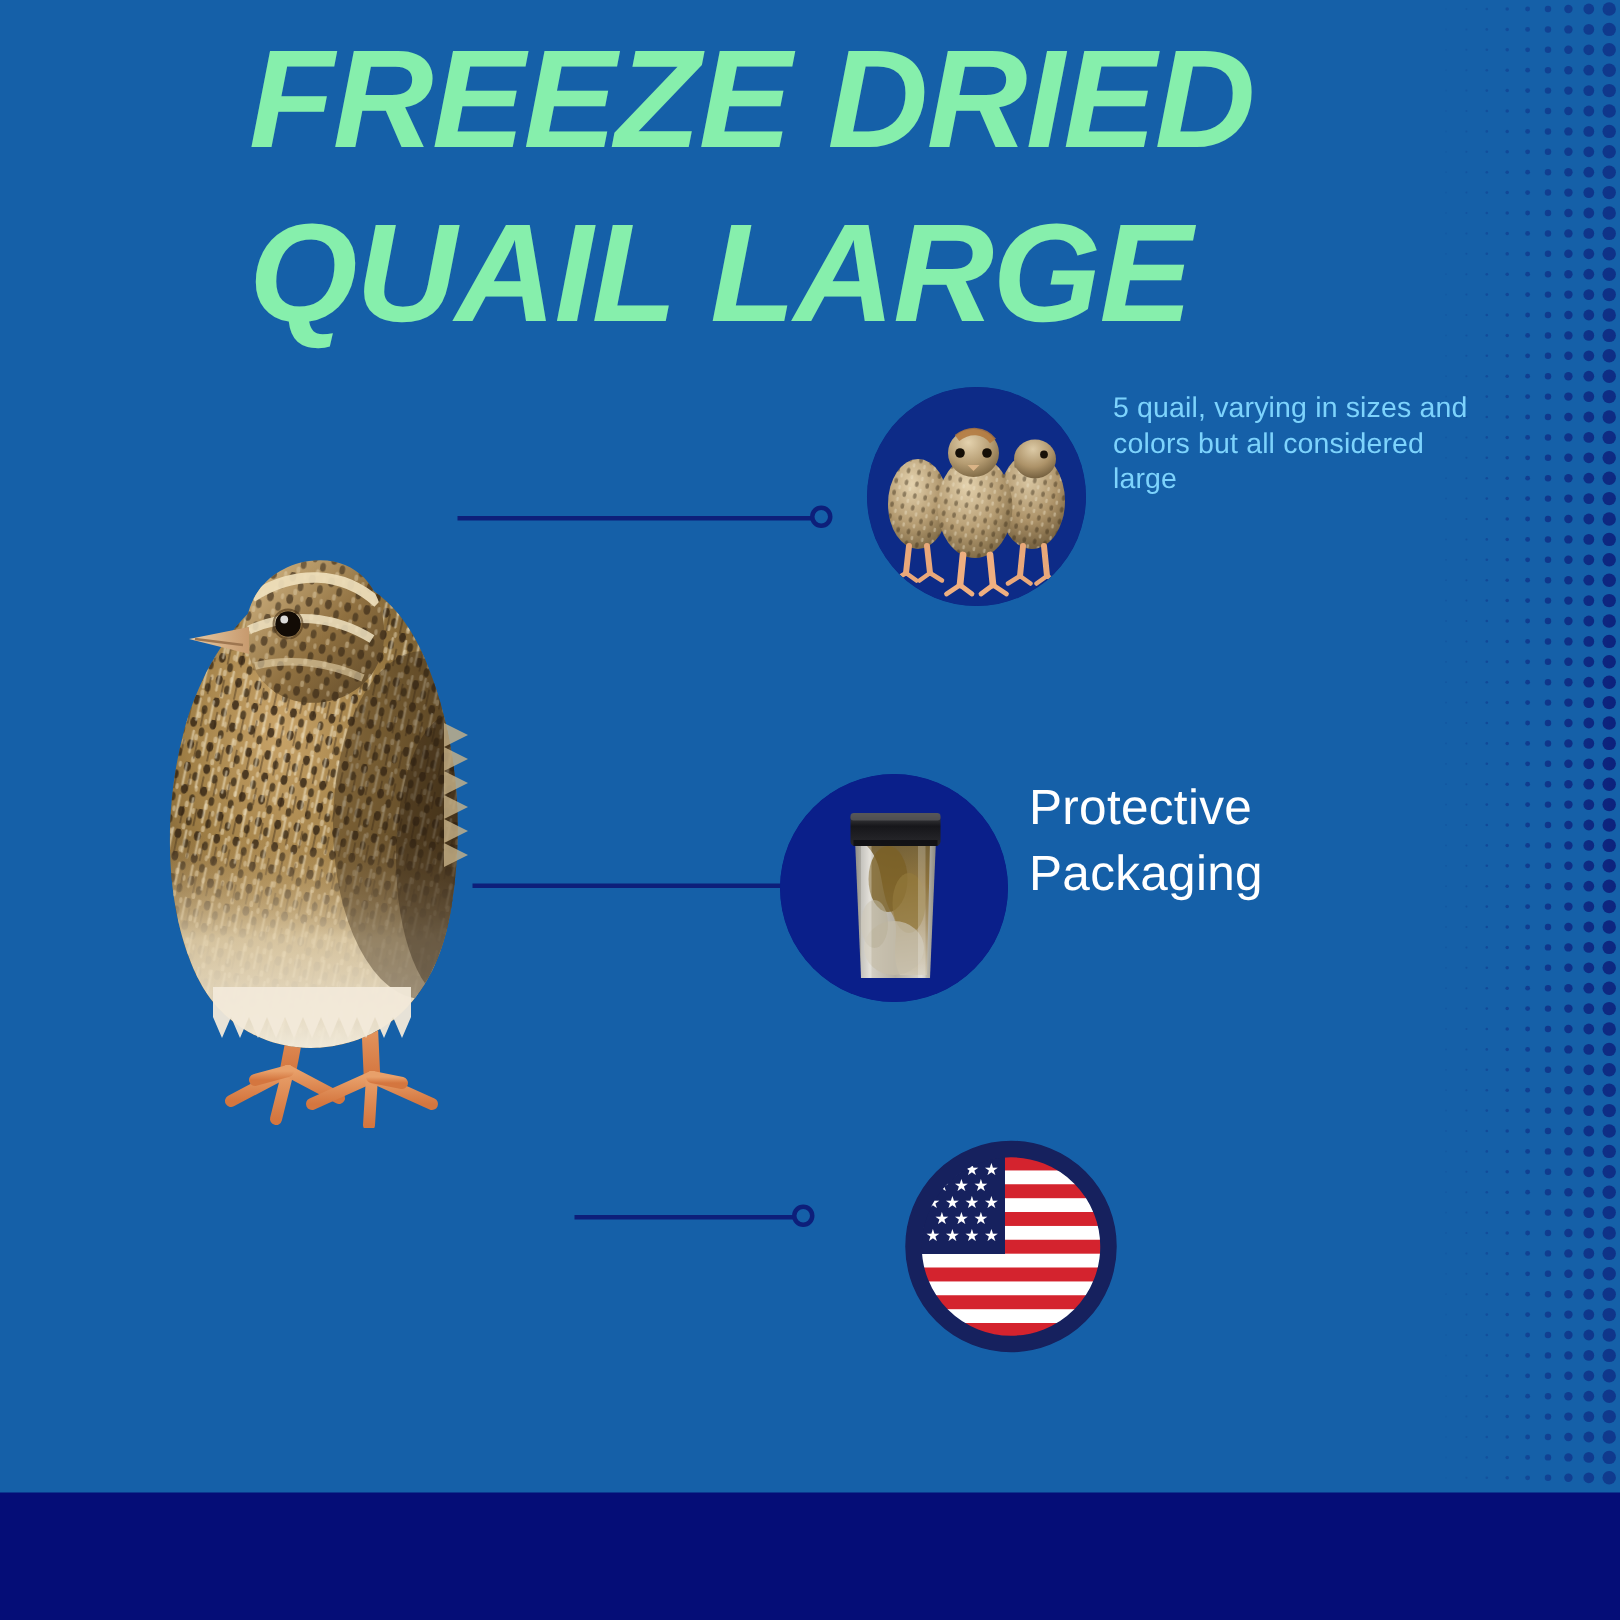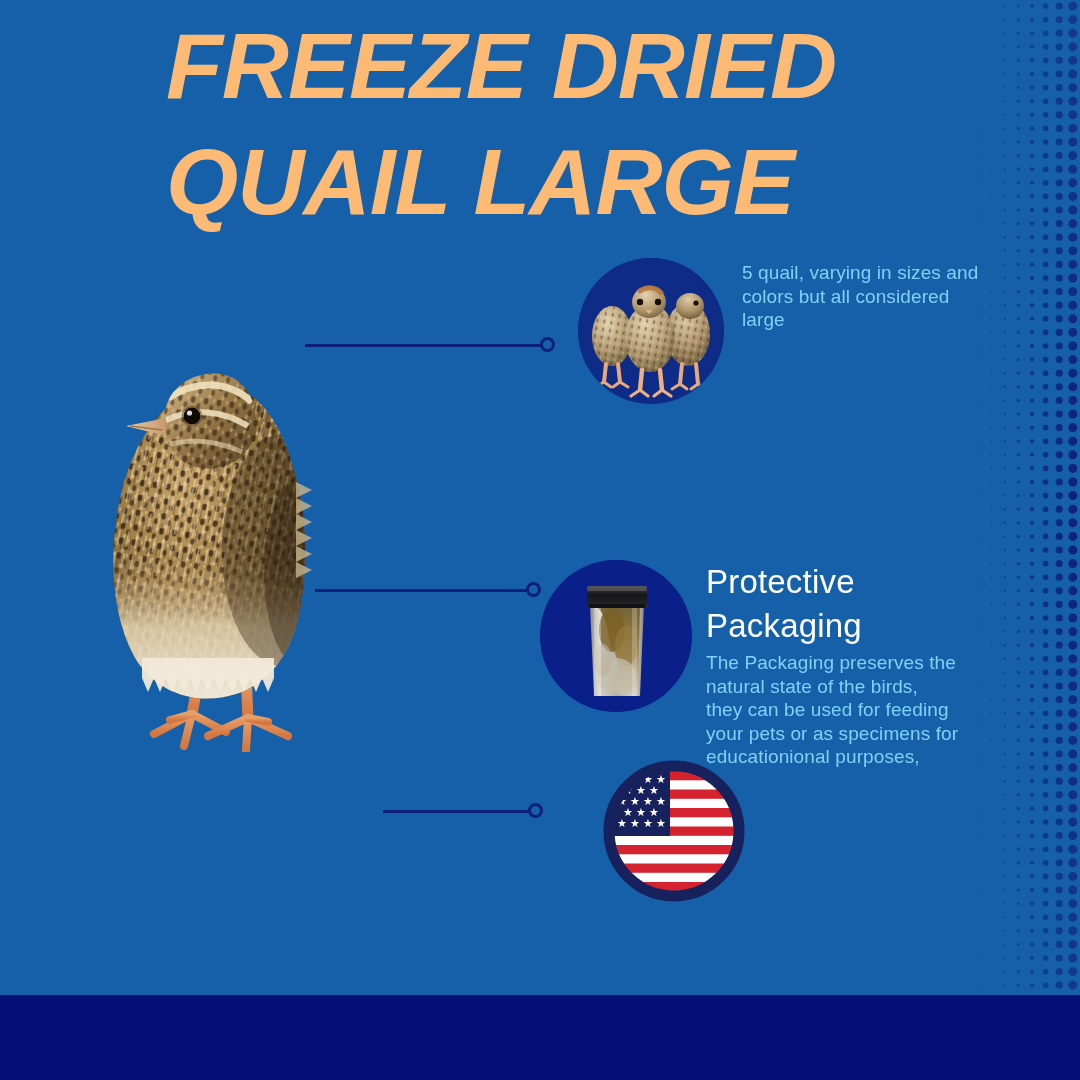--- a/index.html
+++ b/index.html
@@ -29,21 +29,21 @@
     left: 0; bottom: 0;
     width: 1080px; height: 85px;
     background: #050D77;
   }
 
   
   .title {
     position: absolute;
     left: 166px; top: 8px;
     width: 760px;
-    color: #fdba74;
+    color: #86efac;
     font-size: 93px;
     line-height: 116px;
     font-weight: 700;
     font-style: italic;
     letter-spacing: -1px;
     text-align: left;
     white-space: pre-line;
   }
 
   
@@ -67,21 +67,21 @@
   #conn-1 { left: 305px; top: 337px; width: 250px; }
   #conn-1 .line { width: 240px; }
   #conn-2 { left: 315px; top: 582px; width: 226px; }
   #conn-2 .line { width: 216px; }
   #conn-3 { left: 383px; top: 803px; width: 160px; }
   #conn-3 .line { width: 150px; }
 
   
   .feature { position: absolute; display: flex; align-items: flex-start; }
   #feature-1 { left: 578px; top: 258px; }
-  #feature-2 { left: 540px; top: 516px; margin-top: 44px; }
+  #feature-2 { left: 520px; top: 516px; }
   #feature-3 { left: 600px; top: 757px; }
 
   .badge {
     position: relative;
     flex: 0 0 auto;
     width: 146px; height: 146px;
     border-radius: 50%;
     background: #0D2B87;
     overflow: hidden;
   }
@@ -1032,25 +1032,20 @@
           </g>
 
           <rect x="47" y="26" width="60" height="22" rx="3" fill="url(#lidG)"></rect>
           <rect x="47" y="26" width="60" height="5" rx="2" fill="#5C5C60" opacity="0.7"></rect>
           <rect x="49" y="44" width="56" height="4" fill="#0E0E12" opacity="0.85"></rect>
         </g>
       </svg>
     </div>
     <div class="feature-text">
       <div class="feature-title">Protective Packaging</div>
-      <div class="feature-body">The Packaging preserves the
-natural state of the birds,
-they can be used for feeding
-your pets or as specimens for
-educationional purposes,</div>
     </div>
   </div>
 
   <div class="feature" id="feature-3">
     <div class="badge">
       <svg viewBox="0 0 148 148" width="148" height="148" aria-hidden="true">
         <defs>
           <clipPath id="flagClip">
               <circle cx="74" cy="74" r="60"></circle>
             </clipPath>

